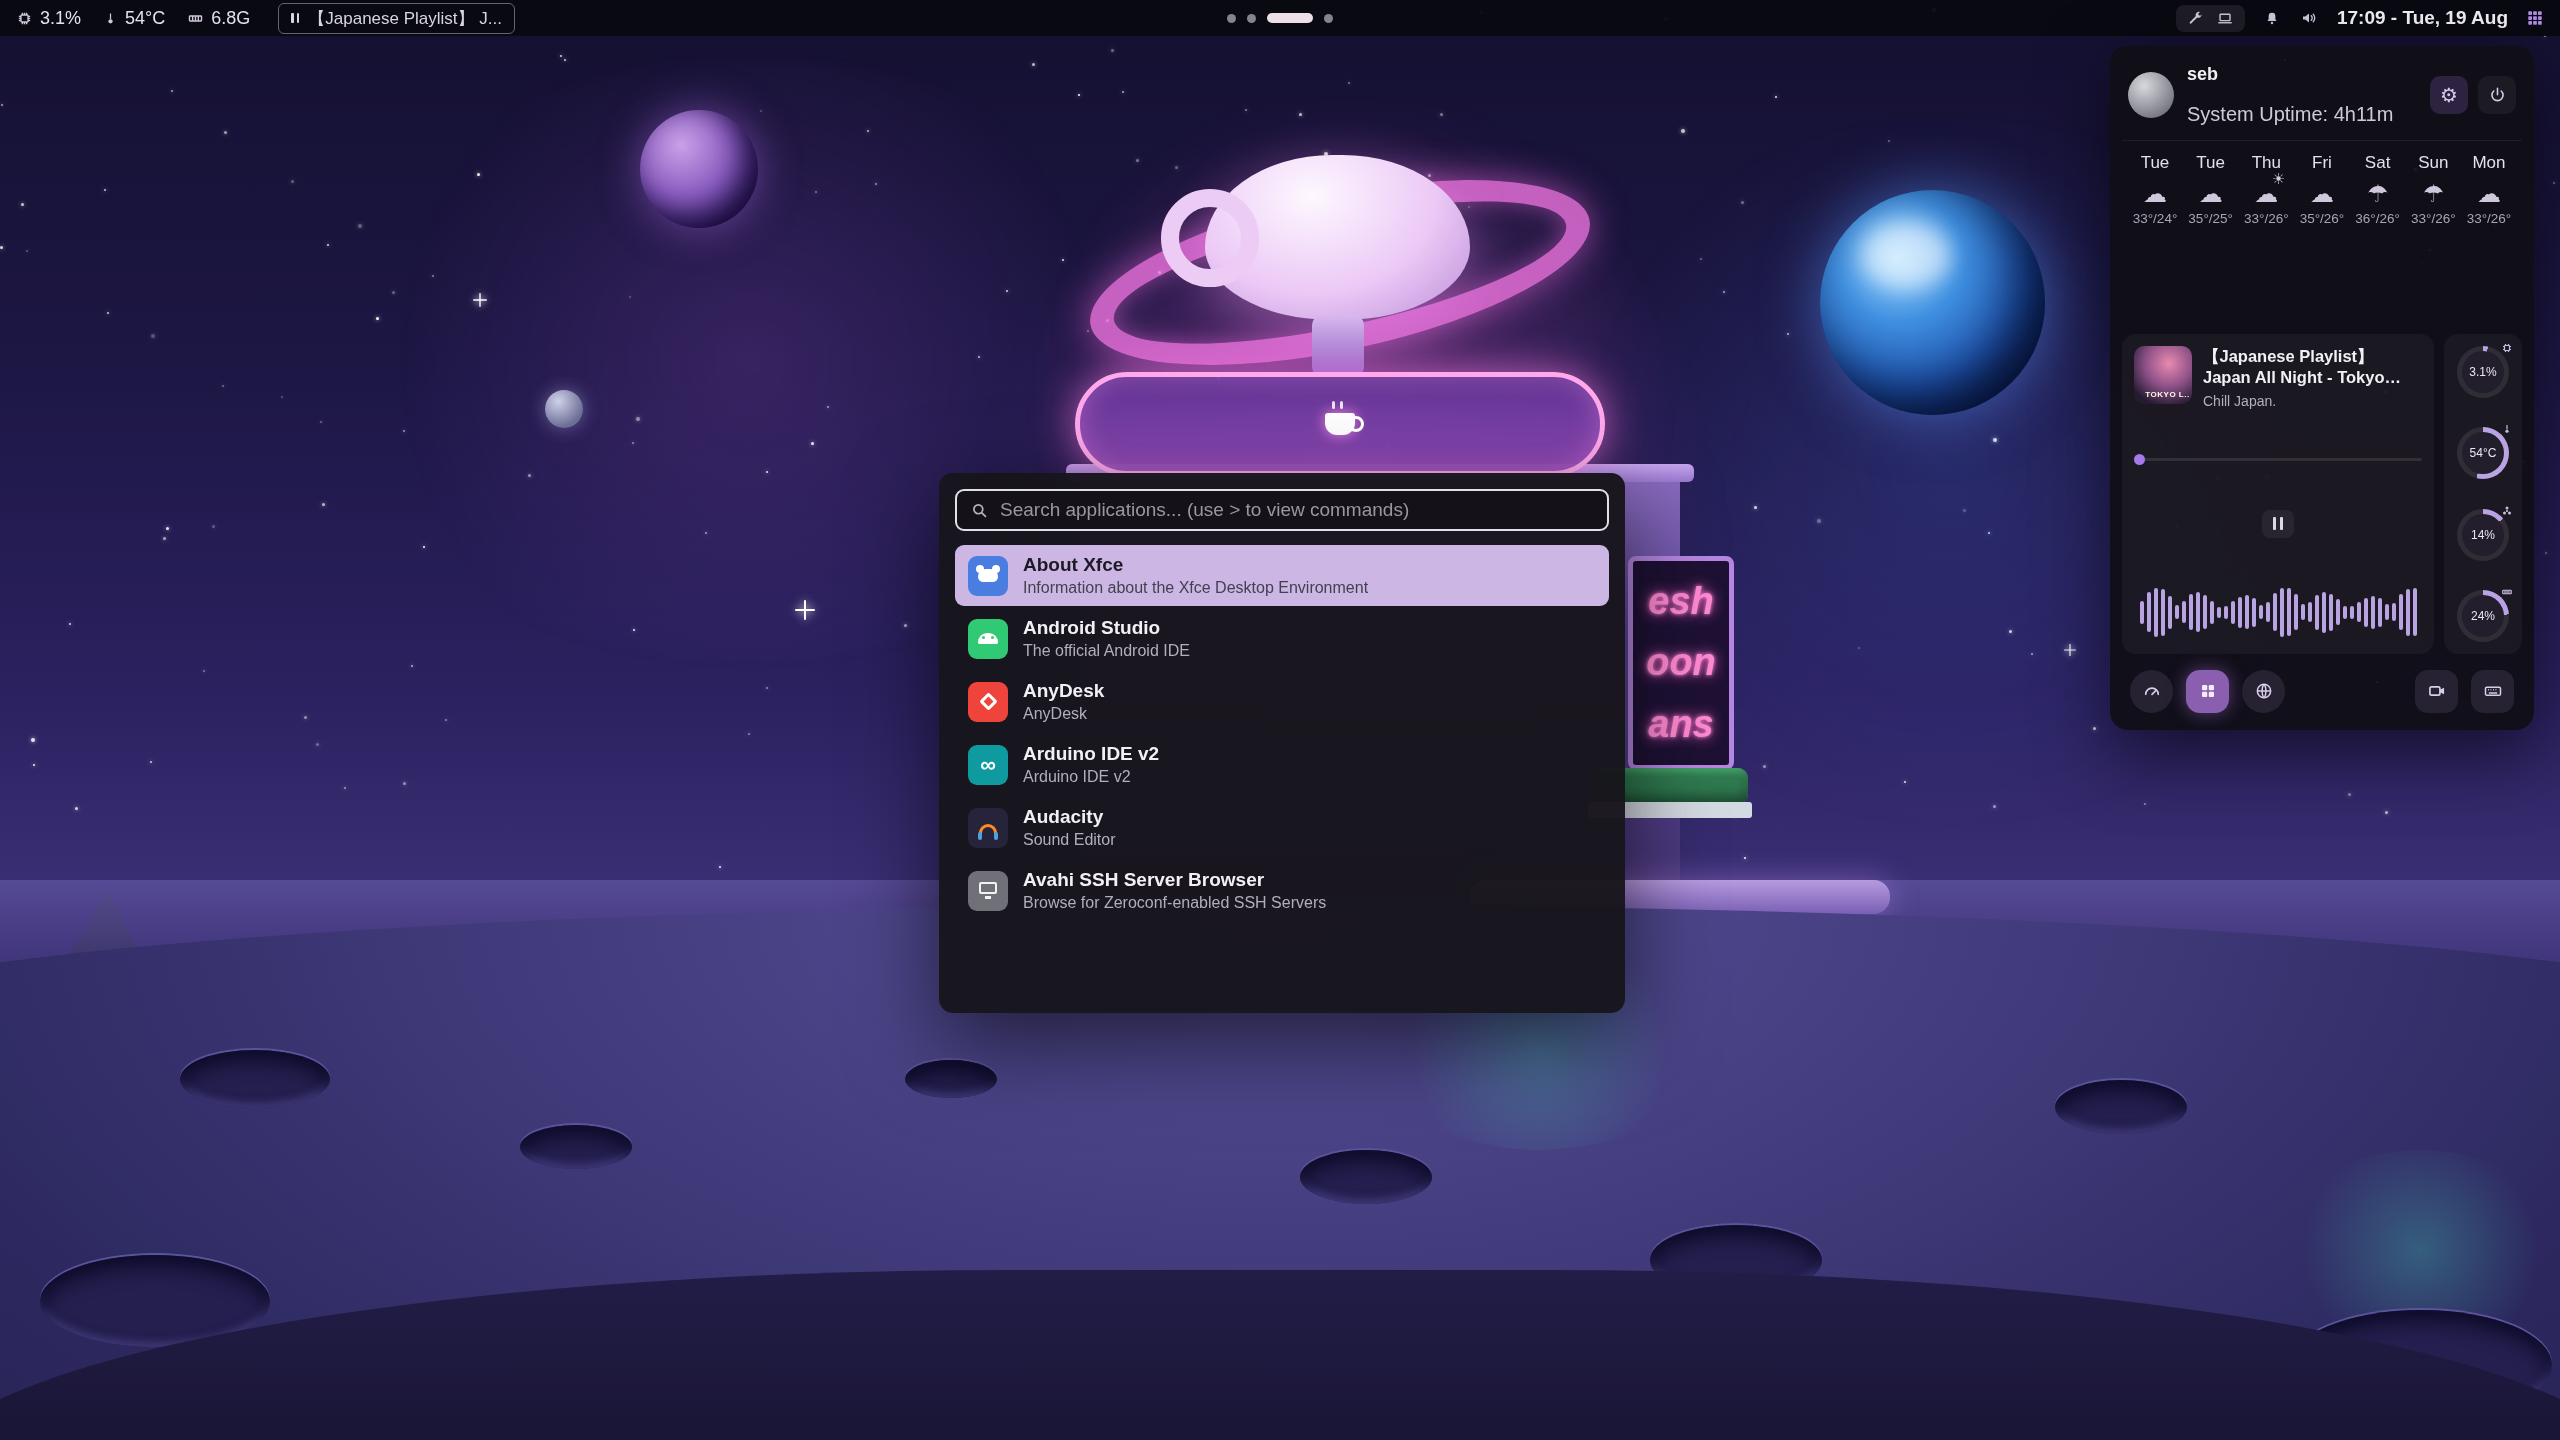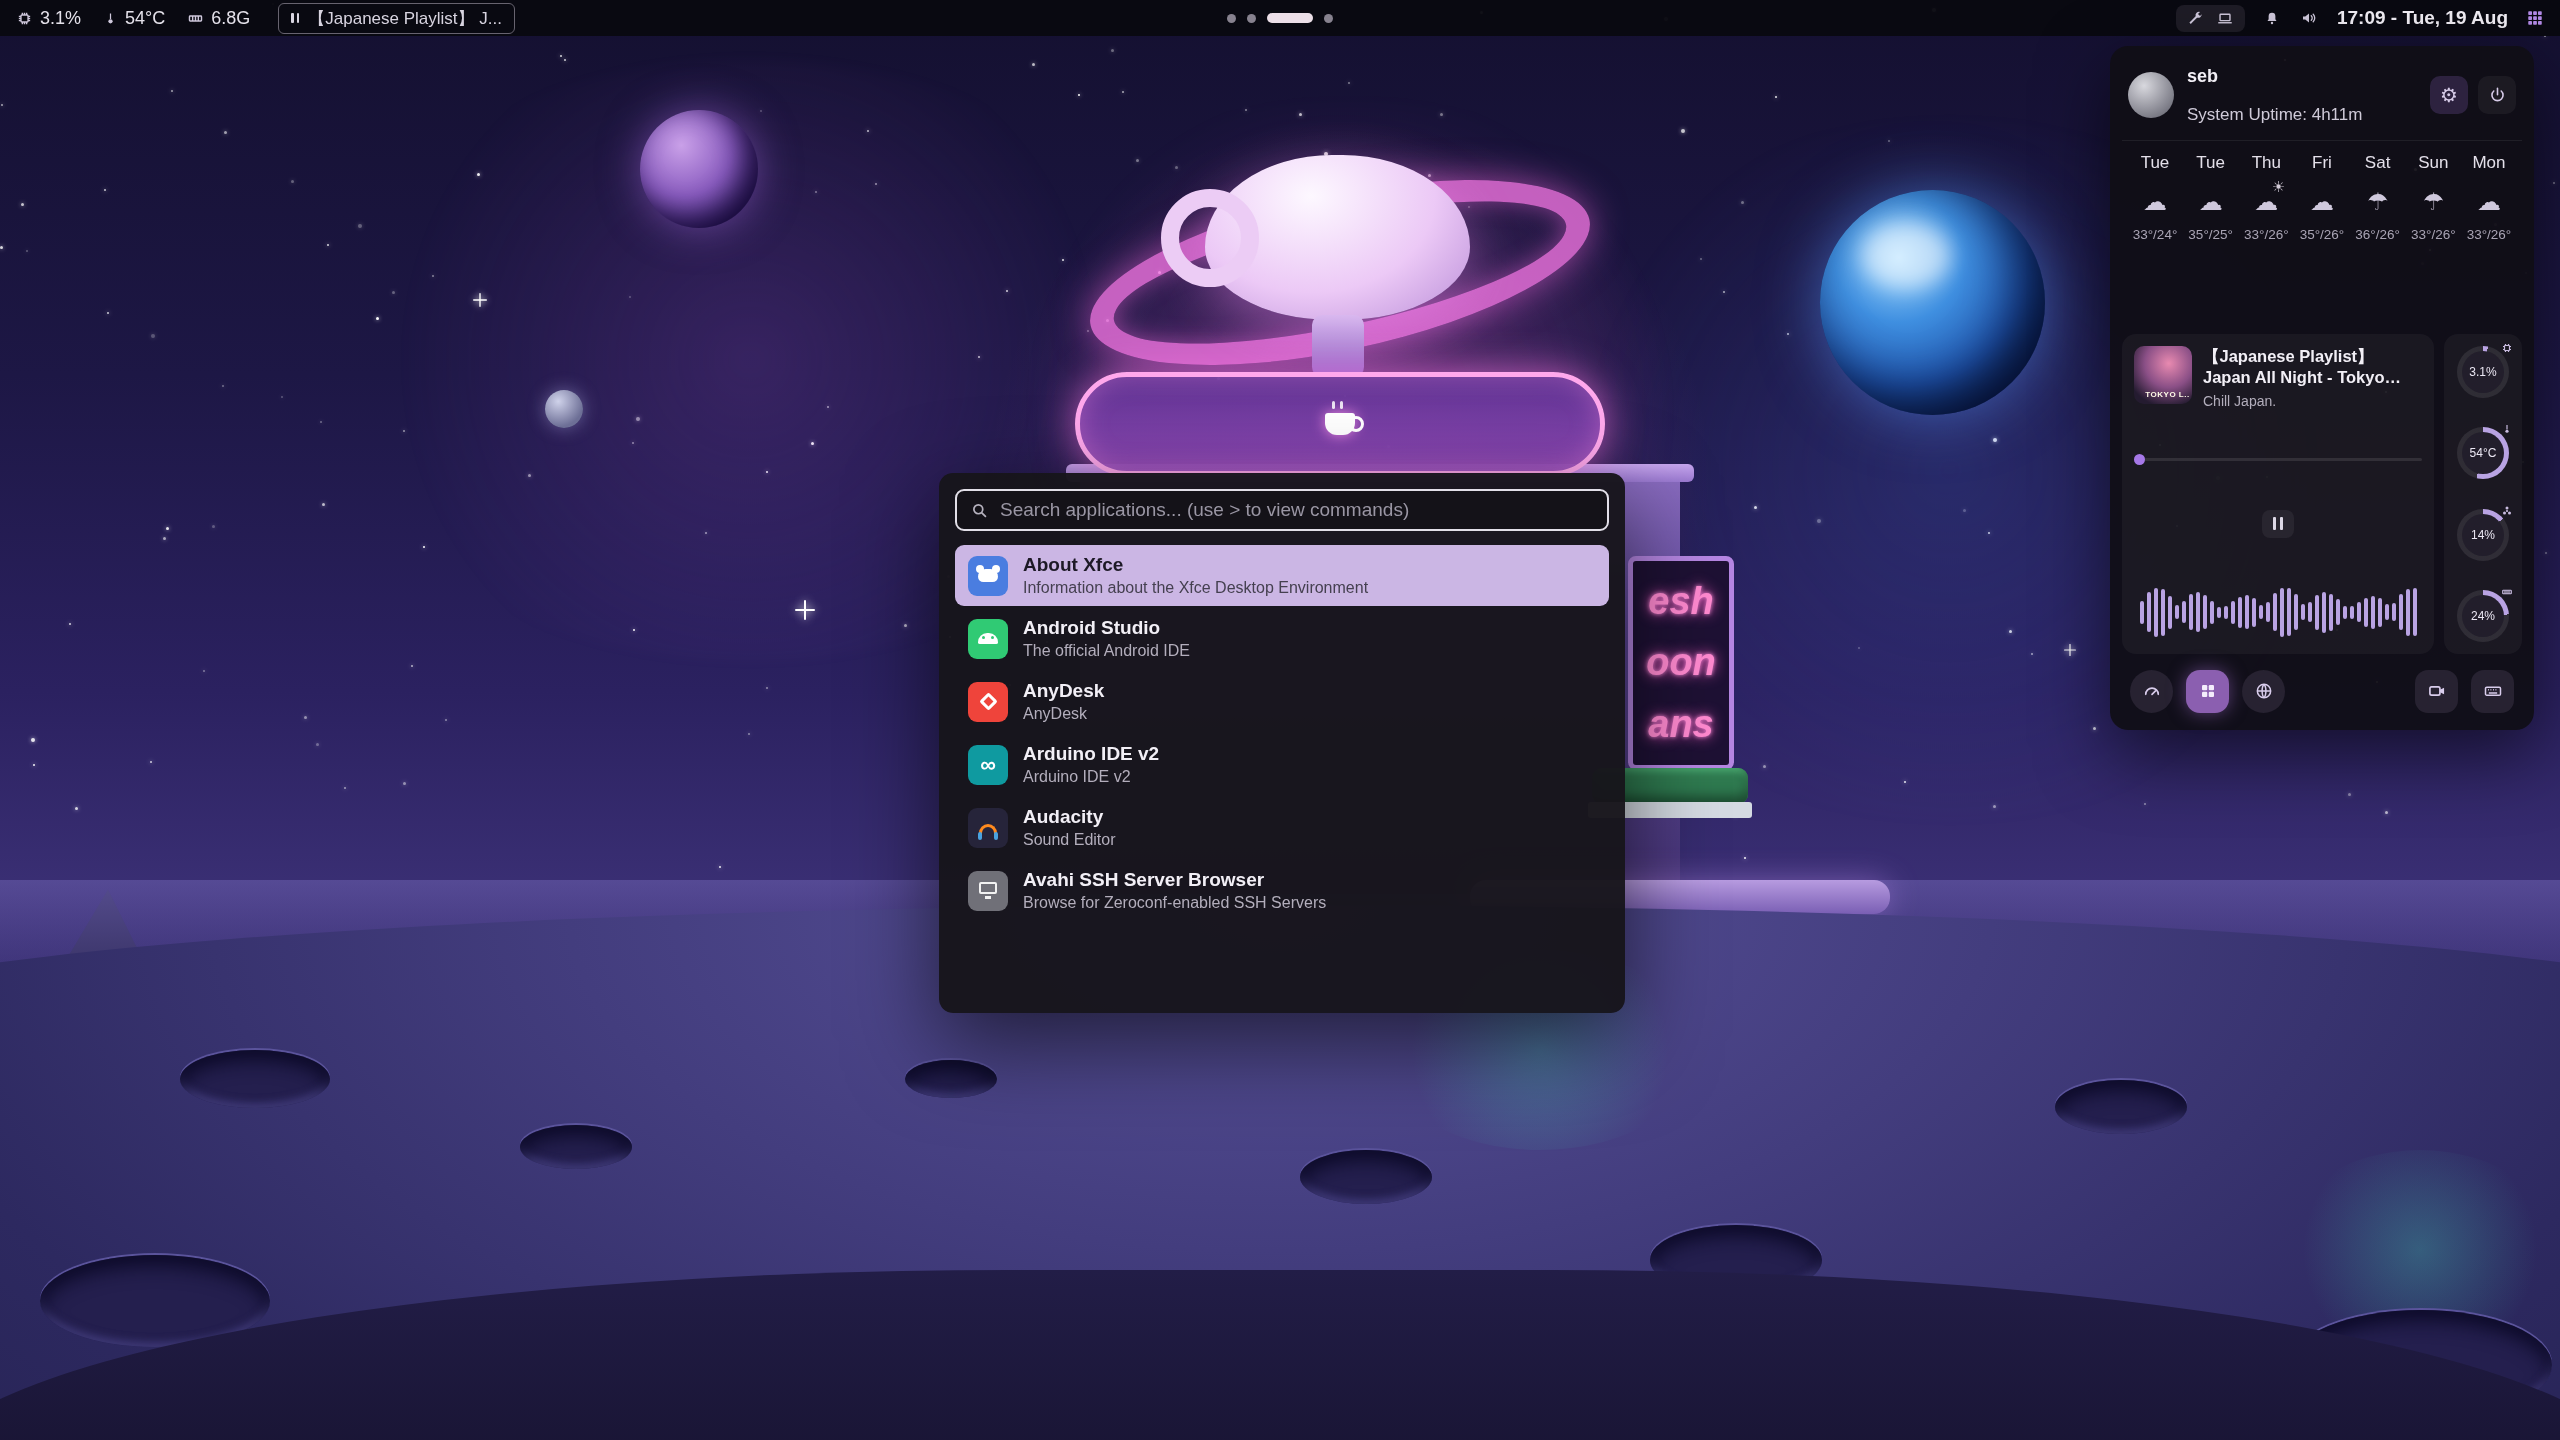--- a/index.html
+++ b/index.html
@@ -140,37 +140,37 @@
   .gl-screen::after{content:"";position:absolute;left:4px;bottom:-7px;width:6px;height:3px;background:#f2f2f2}
 
   
   .side-panel { position:absolute; left:2110px; top:46px; width:424px; height:684px; z-index:35;
     background:rgba(16,14,21,.94); border-radius:18px; padding:12px;
     box-shadow:0 24px 70px rgba(0,0,0,.55); display:flex; flex-direction:column; gap:8px; }
   .user-card { display:flex; align-items:center; gap:13px; padding:8px 6px; height:74px; }
   .avatar { width:46px; height:46px; border-radius:50%;
     background:radial-gradient(circle at 35% 30%,#d8d8de,#8c8c96 60%,#5a5a66); flex-shrink:0; }
   .user-name { font-size:18px; font-weight:700; color:#f2eff6; }
-  .user-uptime { font-size:17px; color:#cfcad8; margin-top:18px; }
+  .user-uptime { font-size:20px; color:#cfcad8; margin-top:18px; }
   .user-actions { margin-left:auto; display:flex; gap:10px; }
   .icon-btn { width:38px; height:38px; border-radius:10px; display:flex; align-items:center;
     justify-content:center; background:rgba(255,255,255,.05); color:#d6cbe8; }
   .gear-btn { background:rgba(150,110,210,.22); font-size:20px; }
   .weather-card { border-top:1px solid rgba(255,255,255,.07); padding:12px 4px 6px; height:186px; }
   .weather-head { display:flex; align-items:center; gap:16px; padding:2px 6px 14px; }
   .big-cloud { width:62px; height:40px; position:relative; flex-shrink:0; }
   .big-cloud::before { content:""; position:absolute; left:8px; top:0; width:28px; height:28px; border-radius:50%; background:#cfc8dc; }
   .big-cloud::after { content:""; position:absolute; left:0; bottom:0; width:62px; height:24px; border-radius:14px; background:#cfc8dc; }
   .big-cloud i { position:absolute; left:31px; top:5px; width:21px; height:21px; border-radius:50%; background:#cfc8dc; }
   .wx-city { font-size:24px; font-weight:700; color:#f2eff6; }
   .wx-line { display:flex; align-items:baseline; gap:7px; }
   .wx-temp { font-size:30px; font-weight:700; color:#fff; }
   .wx-tz { font-size:13px; color:#b9b4c2; }
   .forecast { display:flex; justify-content:space-between; padding:0 2px; }
-  .fc-col { display:flex; flex-direction:column; align-items:center; gap:13px; width:54px; }
+  .fc-col { display:flex; flex-direction:column; align-items:center; gap:5px; width:54px; }
   .fc-day { font-size:17px; color:#e4e0ea; }
   .fi { position:relative; height:28px; width:36px; display:flex; align-items:flex-end; justify-content:center; }
   .fi .c { font-size:24px; color:#cfc8dc; line-height:1; }
   .fi .s { position:absolute; top:-8px; right:-1px; font-size:15px; color:#d4ccd8; }
   .fc-temps { font-size:13.5px; color:#a9a4b4; }
 
   .media-row { display:flex; gap:10px; flex:1; min-height:0; }
   .media-card { flex:1; background:rgba(255,255,255,.045); border-radius:14px; padding:12px;
     display:flex; flex-direction:column; justify-content:space-between; }
   .media-top { display:flex; gap:11px; }

